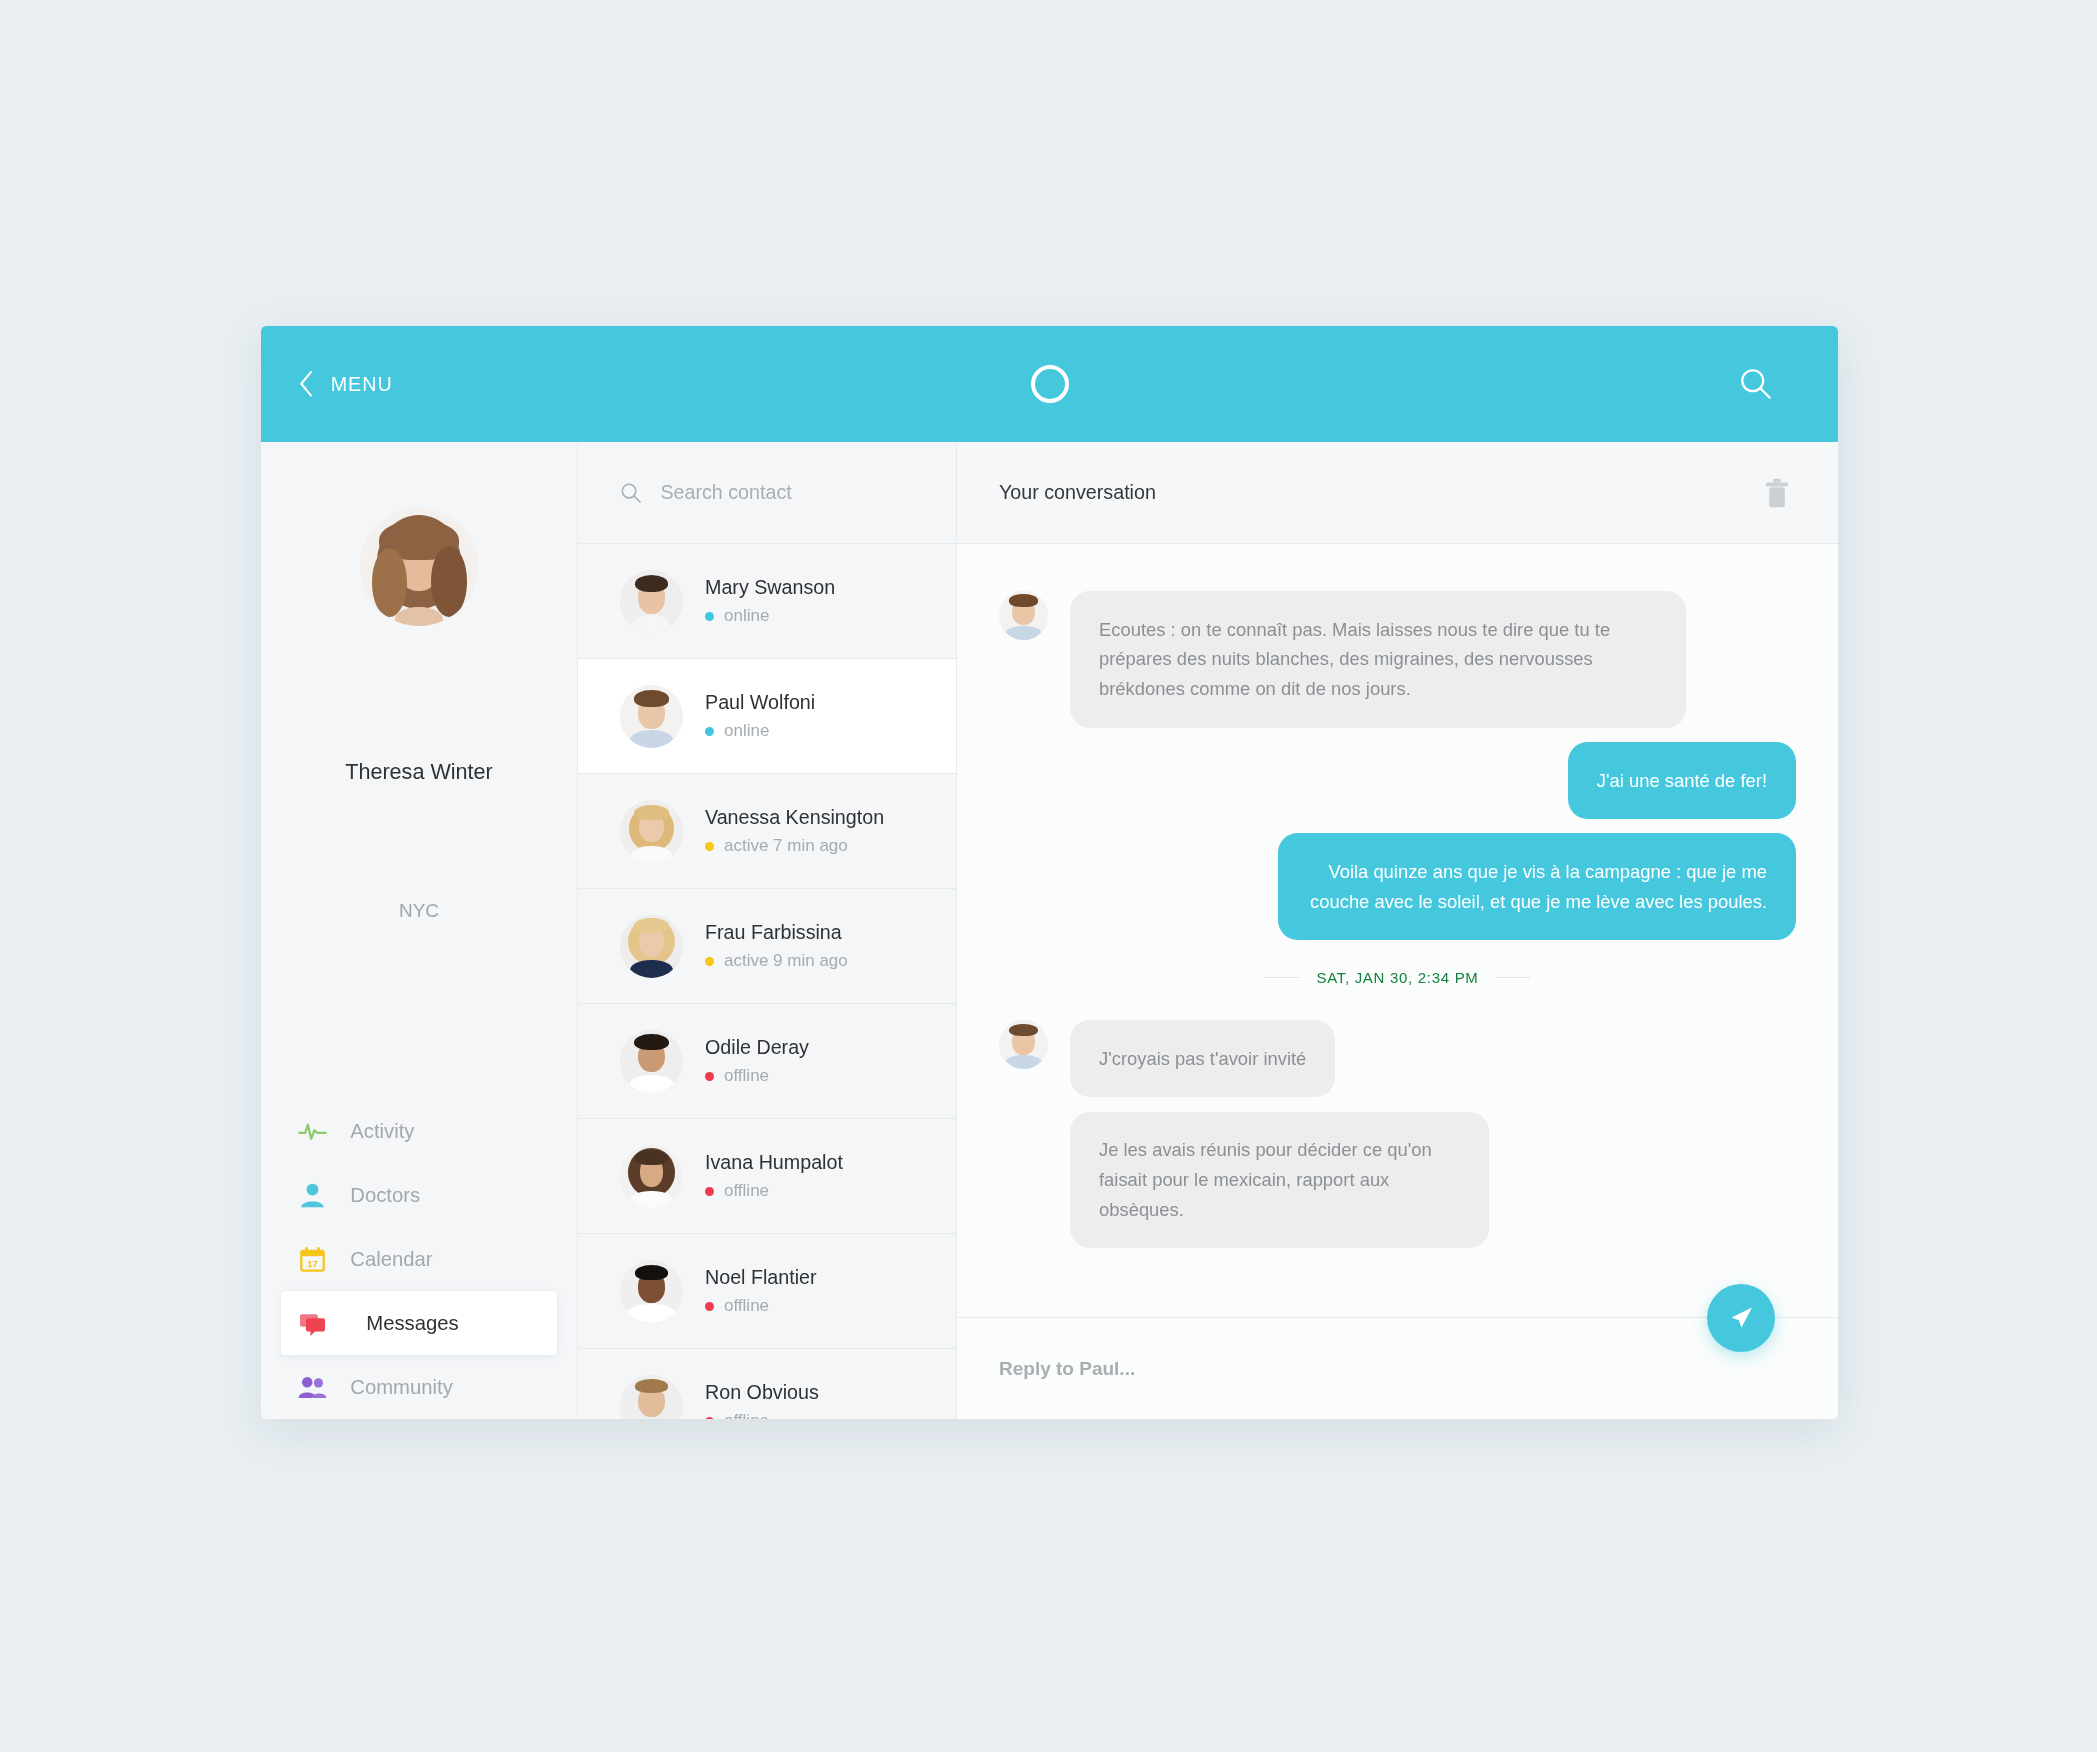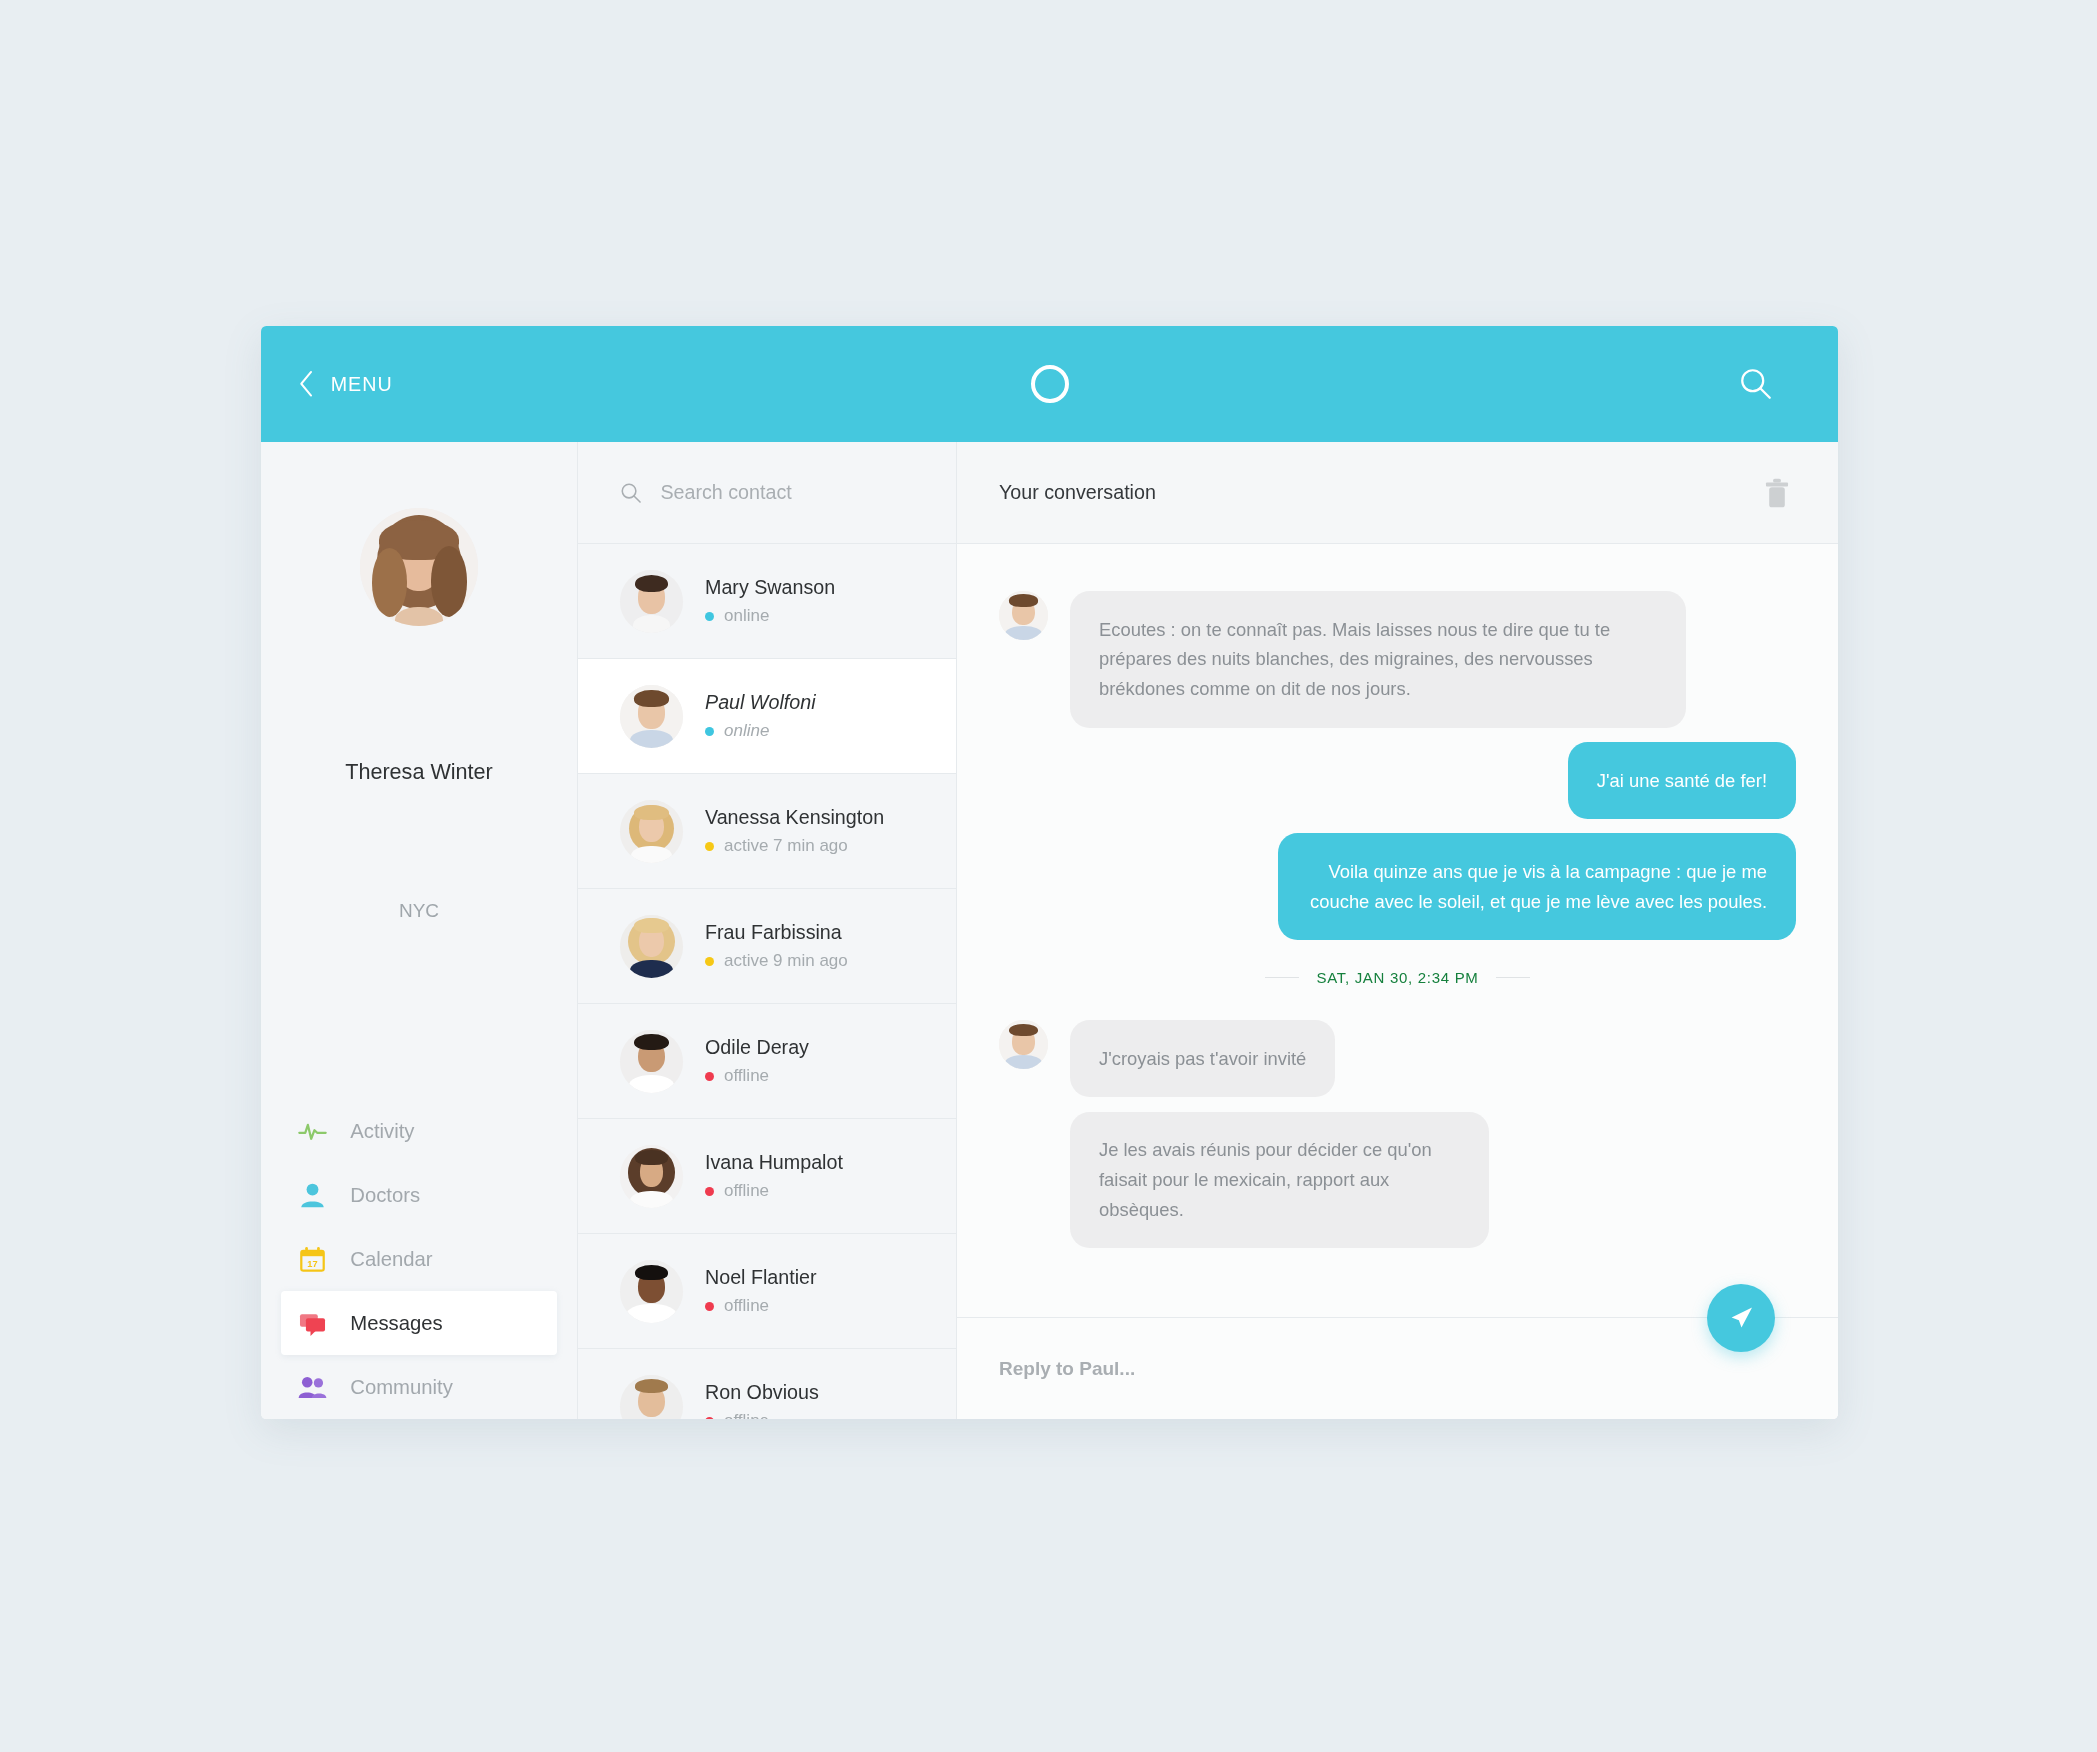--- a/index.html
+++ b/index.html
@@ -119,21 +119,21 @@
     background: #ffffff;
     box-shadow: 0 1.3px 6.6px rgba(140,160,175,0.14);
   }
   .nav-icon {
     width: 29px; height: 29px;
     display: flex; align-items: center; justify-content: center;
     margin-right: 23.6px;
     flex: none;
   }
   .nav-label { font-size: 20.3px; color: #a2a8ad; }
-  .nav-item.active .nav-label { color: #2f3234; }
+  .nav-item.active .nav-label { color: #2f3234; margin-left: 16px; }
 
   
   .contacts {
     width: 379px;
     min-width: 379px;
     background: #f4f6f8;
     border-right: 0.7px solid #e6eaed;
     display: flex;
     flex-direction: column;
   }
@@ -152,21 +152,21 @@
   .contact-list { flex: 1; overflow: hidden; }
   .contact-row {
     height: 115px;
     display: flex;
     align-items: center;
     padding-left: 42px;
     border-bottom: 0.7px solid #e6eaed;
     cursor: pointer;
     background: transparent;
   }
-  .contact-row.selected { background: #ffffff; font-style: italic; }
+  .contact-row.selected { background: #ffffff; }
   .contact-av {
     width: 63px; height: 63px;
     border-radius: 50%;
     overflow: hidden;
     margin-right: 22px;
     flex: none;
     background: #f1f1f1;
     position: relative;
   }
   .contact-text { display: flex; flex-direction: column; }

